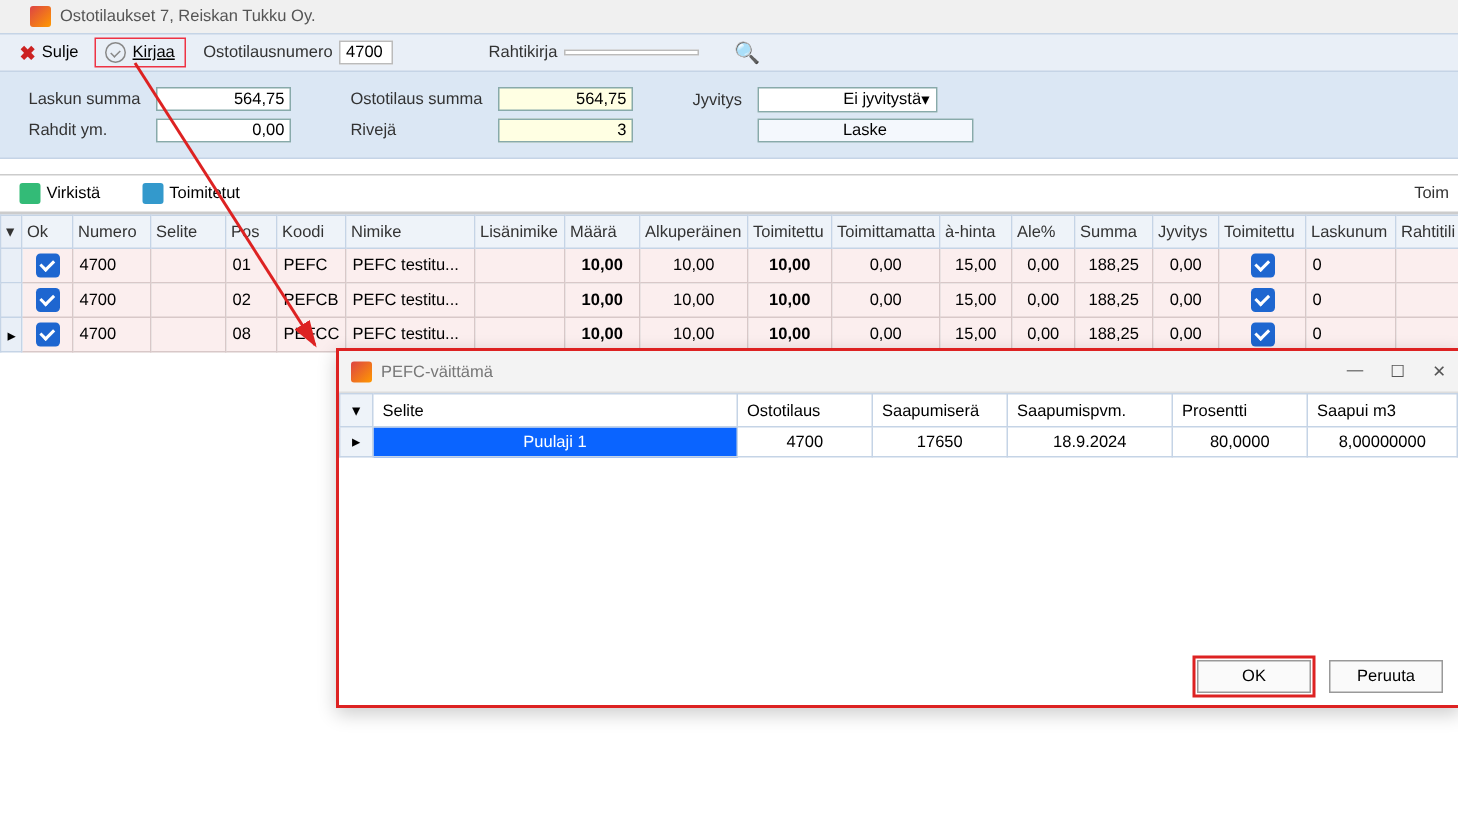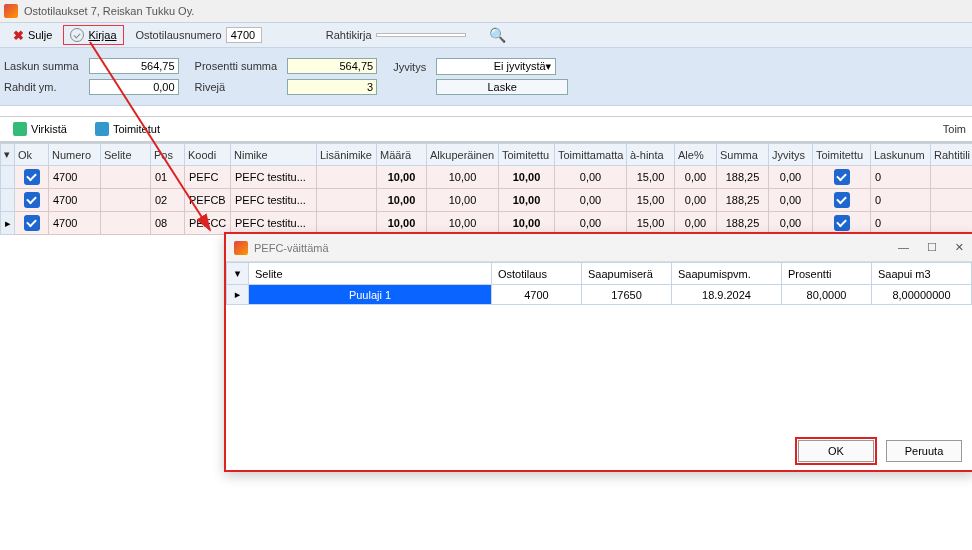--- a/index.html
+++ b/index.html
@@ -1,33 +1,33 @@
 <!DOCTYPE html>
 <html><head>
 <meta charset="utf-8">
 <style>
   * { box-sizing: border-box; font-family: "Segoe UI", Tahoma, sans-serif; font-size: 11px; }
   body { margin: 0; background: #fff; width: 972px; height: 550px; overflow: hidden; position: relative; }
-  .titlebar { height: 22px; background: #f0f0f0; display: flex; align-items: center; padding: 0 4px; color: #555; }
+  .titlebar { height: 22px; background: #f0f0f0; display: flex; align-items: center; padding: 0 20px; color: #555; }
   .titlebar .app-icon { width:14px; height:14px; margin-right:6px; background: linear-gradient(135deg,#d44,#f90); border-radius:2px; }
   .toolbar { height: 26px; background: #e9eff7; border-top: 1px solid #c5d4e6; border-bottom:1px solid #c5d4e6; display:flex; align-items:center; padding:0 6px; gap:4px;}
   .btn { display:inline-flex; align-items:center; gap:4px; padding:2px 6px; border:1px solid transparent; cursor:pointer;}
   .kirjaa-hl { border:1px solid #e34;text-decoration:underline; }
   .close-x { color:#c22; font-weight:bold; font-size:13px;}
   .check-ico { width:14px;height:14px;border:1.5px solid #888;border-radius:50%;position:relative;}
   .check-ico::after{content:"";position:absolute;left:3px;top:4px;width:5px;height:3px;border-left:1.5px solid #888;border-bottom:1.5px solid #888;transform:rotate(-45deg);}
   .field-lbl { margin-left:8px; color:#333; }
   .field-val { background:#fff; border:1px solid #bbb; padding:1px 4px; min-width:40px; display:inline-block;}
   .binoc { margin-left:20px; font-size:14px; }
-  .summary { background:#dbe7f4; padding:10px 4px; display:flex; gap:16px; border-bottom:1px solid #c5d4e6;}
+  .summary { background:#dbe7f4; padding:10px 19px; display:flex; gap:40px; border-bottom:1px solid #c5d4e6;}
   .sumcol { display:grid; grid-template-columns:auto auto; gap:4px 10px; align-items:center;}
   .sumcol label { color:#333; }
   .sumcol input { width:90px; border:1px solid #8aa; padding:1px 3px; text-align:right;}
   .dropdown { width:120px; border:1px solid #8aa; background:#fff; padding:1px 4px; display:flex; justify-content:flex-end;}
-  .laske { width:132px; text-align:center; border:1px solid #8aa; padding:1px; background:#f4f8fd; cursor:pointer;}
+  .laske { width:144px; text-align:center; border:1px solid #8aa; padding:1px; background:#f4f8fd; cursor:pointer;}
   .toolbar2 { height:26px; border-top:1px solid #ccc; border-bottom:1px solid #ccc; display:flex; align-items:center; padding:0 6px; gap:14px;}
   .toolbar2 .ico { width:14px; height:14px; display:inline-block; }
   .ico-refresh { background:#3b7; border-radius:2px; }
   .ico-deliv { background:#39c; border-radius:2px; }
   .right-txt { margin-left:auto; color:#333;}
   .grid { border-top:1px solid #ccc; }
   .grid table { border-collapse:collapse; width:100%; table-layout:fixed;}
   .grid th { background:#eef3f9; border:1px solid #c5d4e6; padding:4px 3px; color:#333; font-weight:normal; text-align:left; overflow:hidden; white-space:nowrap;}
   .grid td { border:1px solid #d8c8c8; padding:3px 4px; background:#fbeeee; white-space:nowrap; overflow:hidden;}
   .grid .rowhdr { width:14px; background:#e9eff7; border:1px solid #c5d4e6;}
@@ -77,21 +77,21 @@
 </div>
 
 <div class="summary">
   <div class="sumcol">
     <label>Laskun summa</label>
     <input value="564,75" style="">
     <label>Rahdit ym.</label>
     <input value="0,00" style="">
   </div>
   <div class="sumcol">
-    <label>Prosentti summa</label>
+    <label>Ostotilaus summa</label>
     <input style="background: rgb(255, 255, 227);" readonly="" value="564,75">
     <label>Rivejä</label>
     <input style="background: rgb(255, 255, 227);" readonly="" value="3">
   </div>
   <div class="sumcol">
     <label>Jyvitys</label>
     <div class="dropdown">
       <span>Ei jyvitystä</span>
       <span>▾</span>
     </div>

